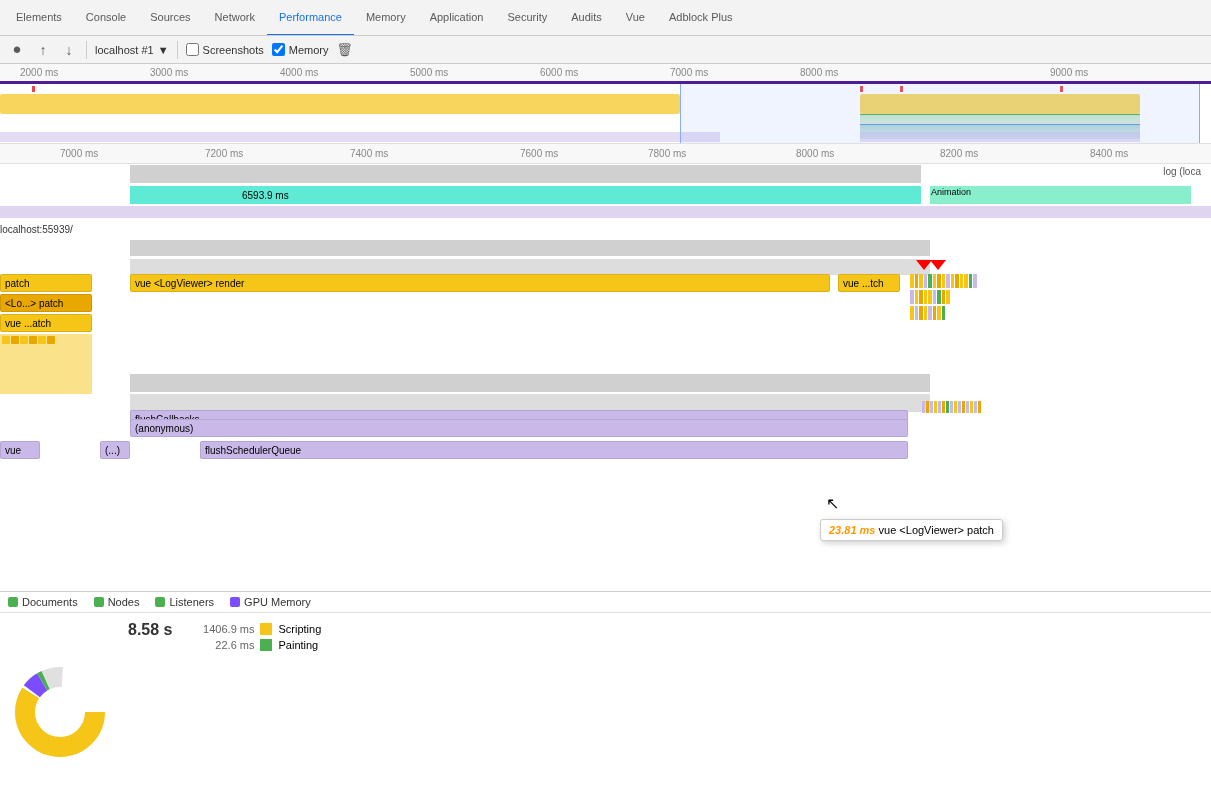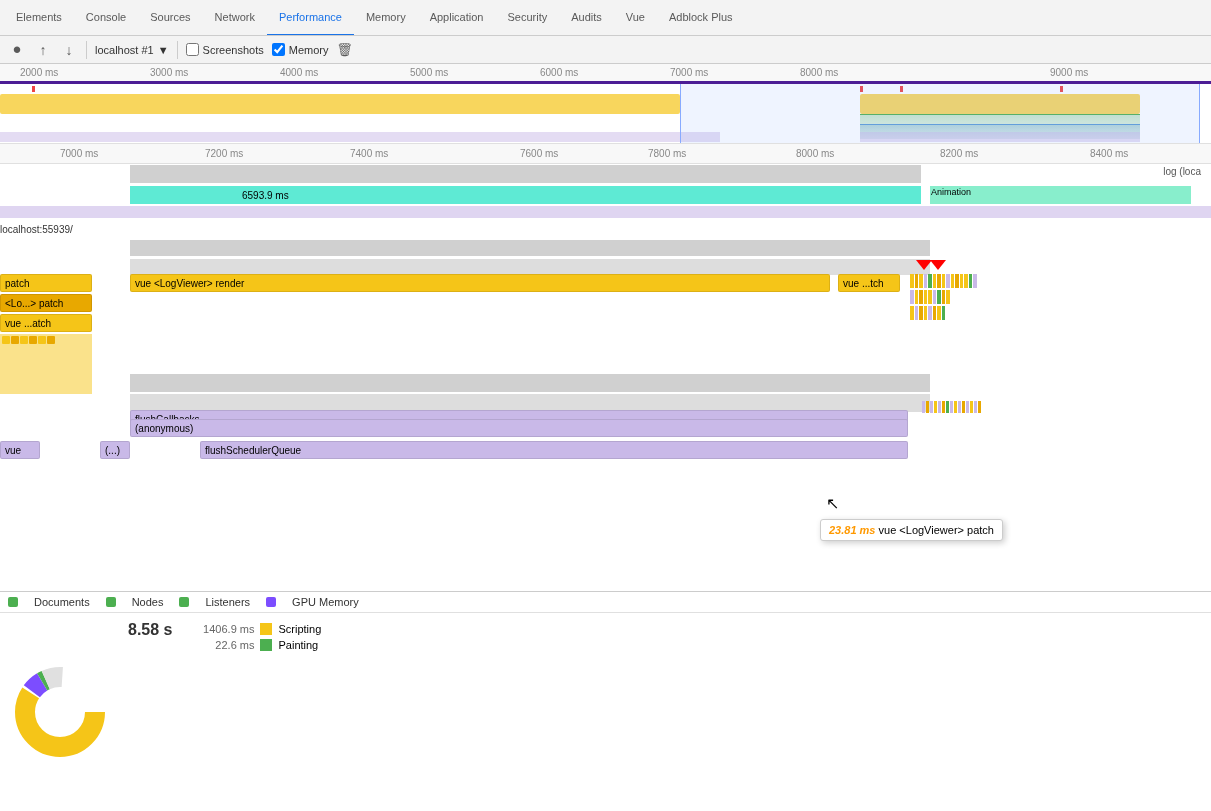--- a/index.html
+++ b/index.html
@@ -185,21 +185,21 @@
       align-items: center;
       gap: 16px;
       padding: 4px 8px;
       border-bottom: 1px solid #e0e0e0;
       font-size: 11px;
       color: #333;
     }
     .counter-item {
       display: flex;
       align-items: center;
-      gap: 16px;
+      gap: 4px;
     }
     .counter-dot {
       width: 10px;
       height: 10px;
       border-radius: 2px;
     }
 
     
     .summary-area {
       display: flex;

